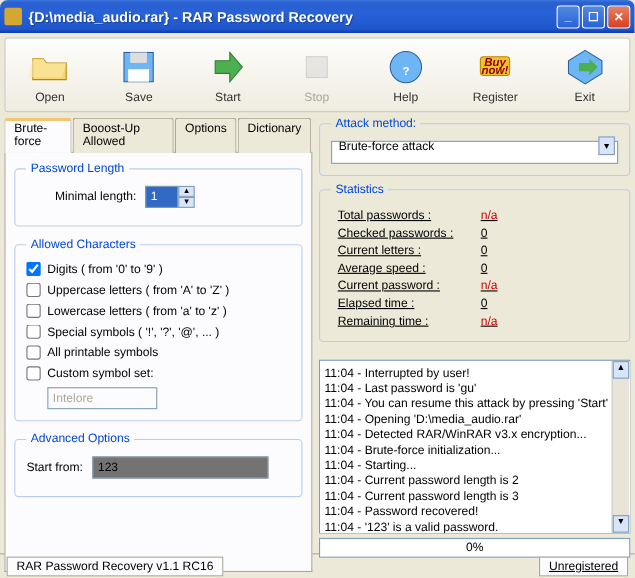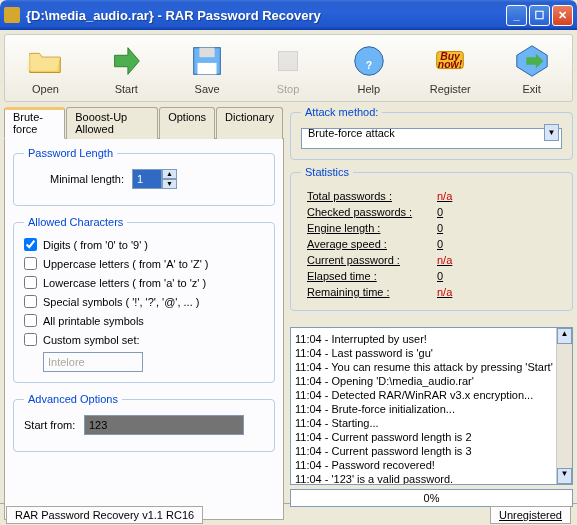--- a/index.html
+++ b/index.html
@@ -71,34 +71,34 @@
           <svg viewBox="0 0 40 40">
             <path fill="#f5d76e" stroke="#b8860b" d="M4 12h10l3 4h19v16H4z"></path>
             <path fill="#fce9a8" d="M4 12h10l3 4h19l-4 14H0z" opacity="0.6"></path>
           </svg>
         </div>
         <div class="tool-label">Open</div>
       </div>
       <div class="tool-btn">
         <div class="tool-icon">
           <svg viewBox="0 0 40 40">
-            <path fill="#4caf50" stroke="#2e7d32" d="M8 14h14v-8l12 14-12 14v-8H8z"></path>
-          </svg>
-        </div>
-        <div class="tool-label">Start</div>
-      </div>
-      <div class="tool-btn">
-        <div class="tool-icon">
-          <svg viewBox="0 0 40 40">
             <rect x="6" y="6" width="28" height="28" fill="#6eb5f5" stroke="#2a5fa0"></rect>
             <rect x="12" y="6" width="16" height="10" fill="#ddd"></rect>
             <rect x="10" y="22" width="20" height="12" fill="#fff"></rect>
           </svg>
         </div>
         <div class="tool-label">Save</div>
+      </div>
+      <div class="tool-btn">
+        <div class="tool-icon">
+          <svg viewBox="0 0 40 40">
+            <path fill="#4caf50" stroke="#2e7d32" d="M8 14h14v-8l12 14-12 14v-8H8z"></path>
+          </svg>
+        </div>
+        <div class="tool-label">Start</div>
       </div>
       <div class="tool-btn" style="opacity: 0.4;">
         <div class="tool-icon">
           <svg viewBox="0 0 40 40">
             <rect x="10" y="10" width="20" height="20" fill="#ccc" stroke="#999"></rect>
           </svg>
         </div>
         <div class="tool-label">Stop</div>
       </div>
       <div class="tool-btn">
@@ -209,21 +209,21 @@
         <div id="stats-list">
             <div class="stat-row">
               <div class="stat-label">Total passwords :</div>
               <div class="stat-val red">n/a</div>
             </div>
             <div class="stat-row">
               <div class="stat-label">Checked passwords :</div>
               <div class="stat-val">0</div>
             </div>
             <div class="stat-row">
-              <div class="stat-label">Engine length :</div>
+              <div class="stat-label">Current letters :</div>
               <div class="stat-val">0</div>
             </div>
             <div class="stat-row">
               <div class="stat-label">Average speed :</div>
               <div class="stat-val">0</div>
             </div>
             <div class="stat-row">
               <div class="stat-label">Current password :</div>
               <div class="stat-val red">n/a</div>
             </div>

